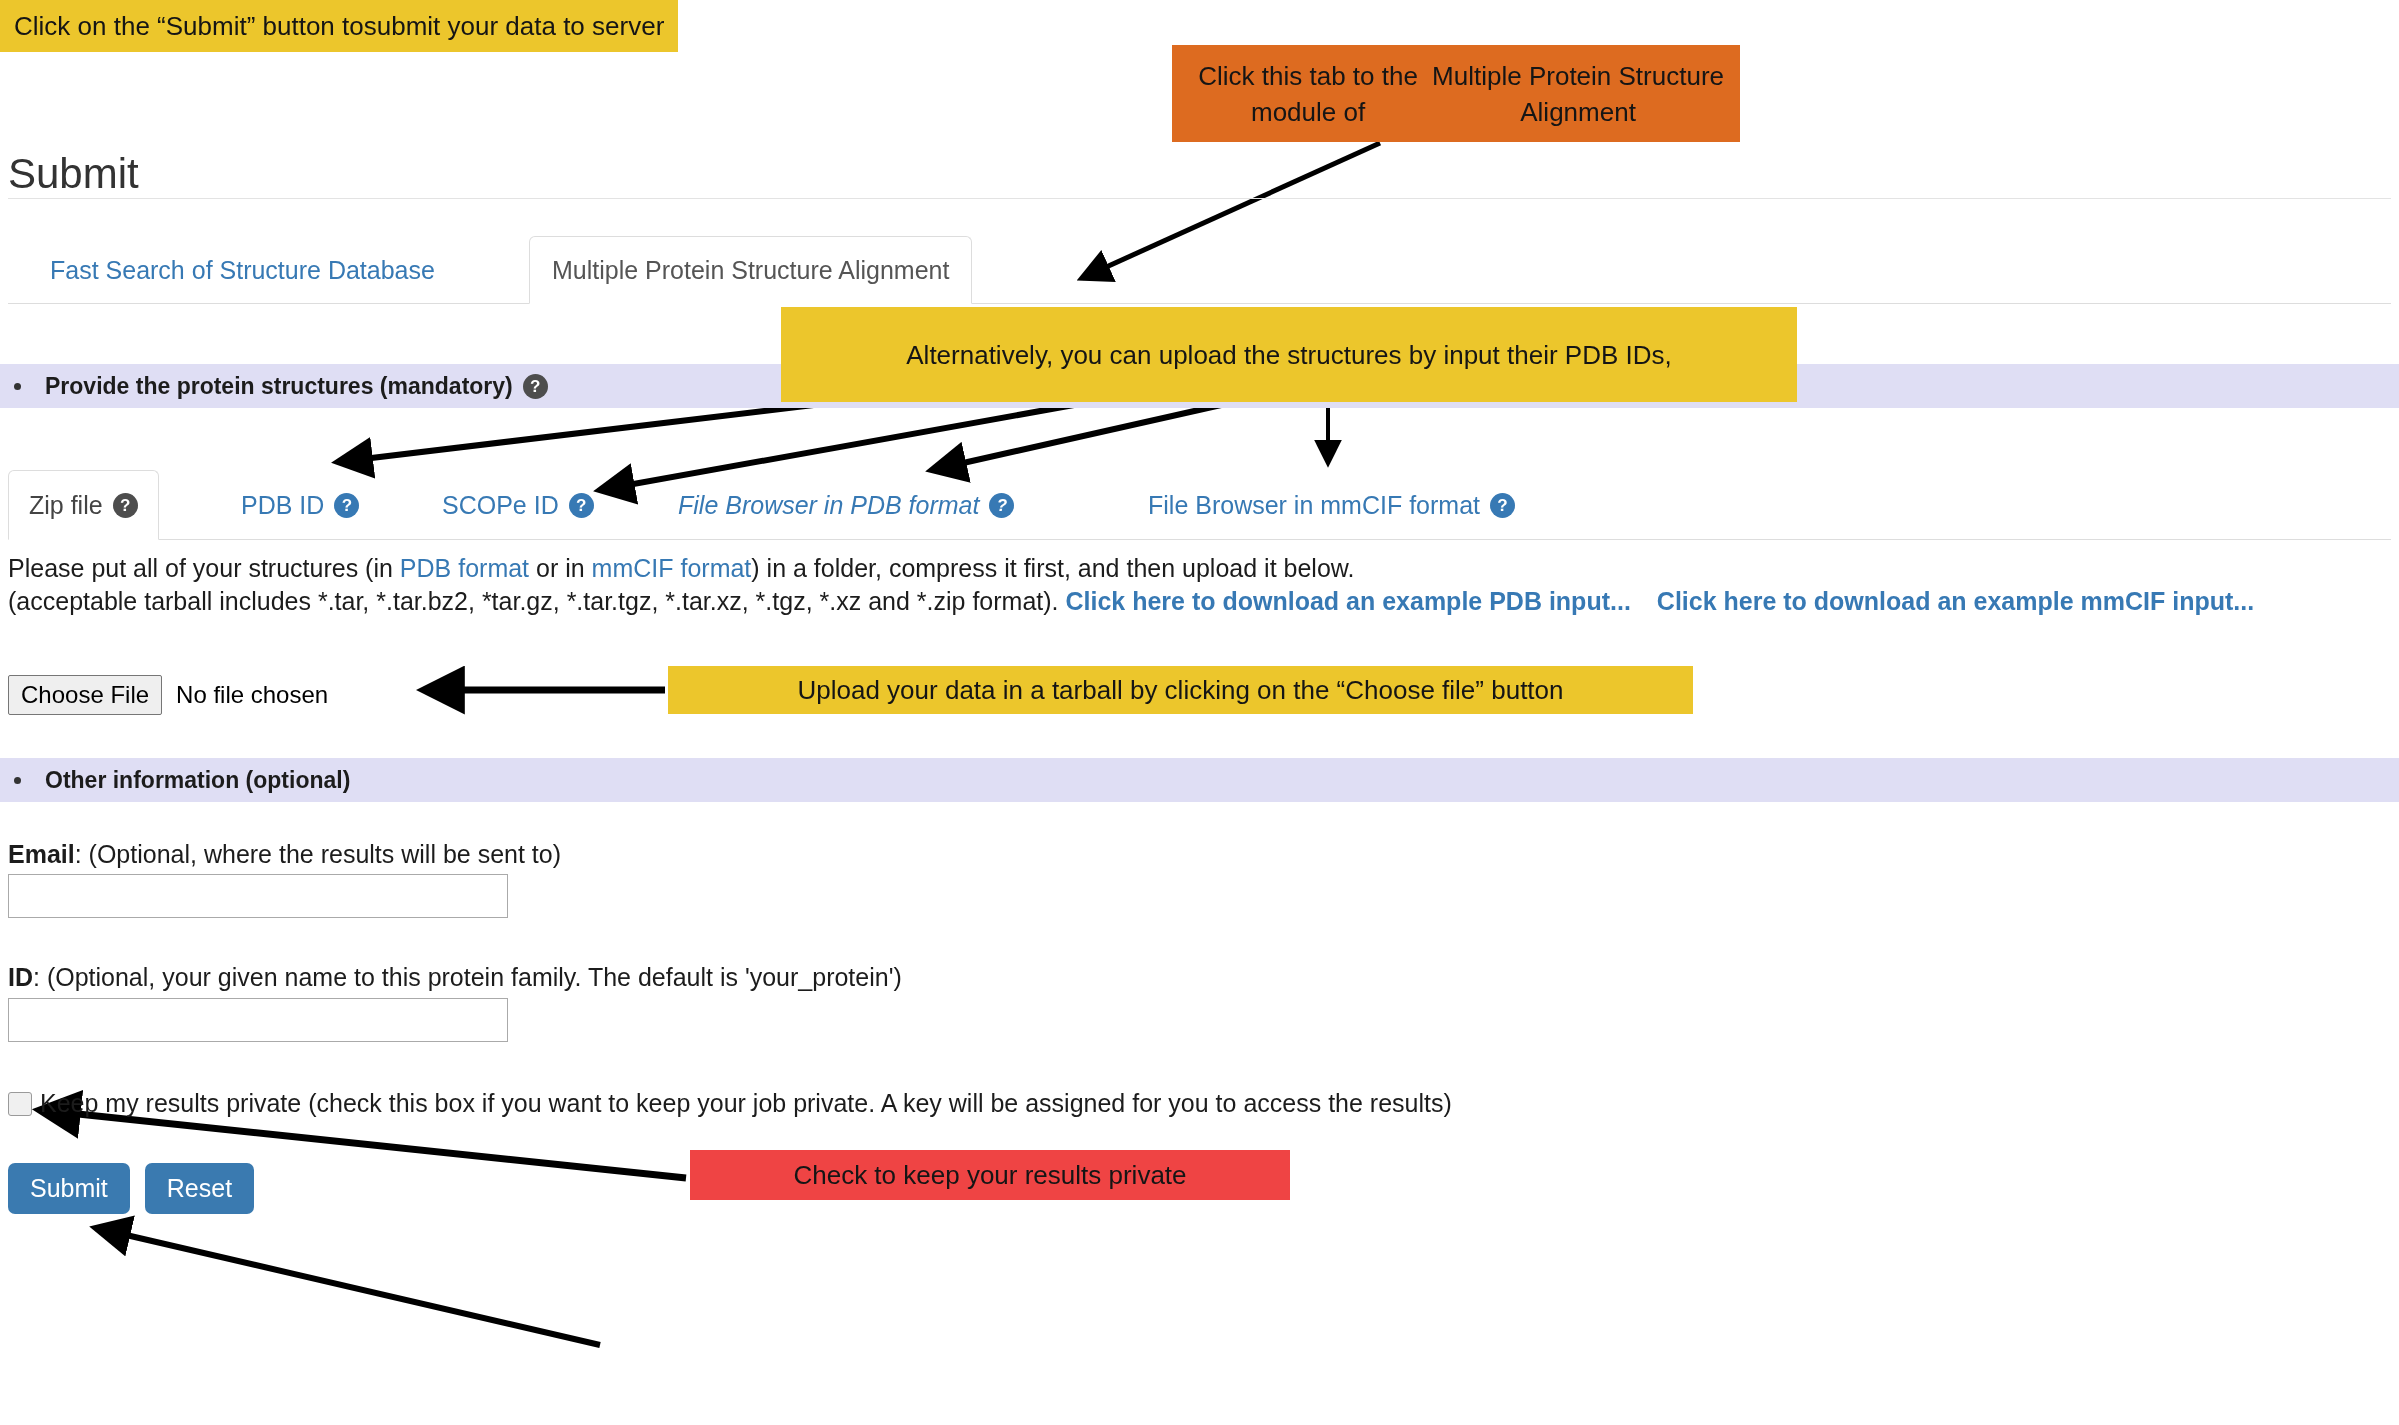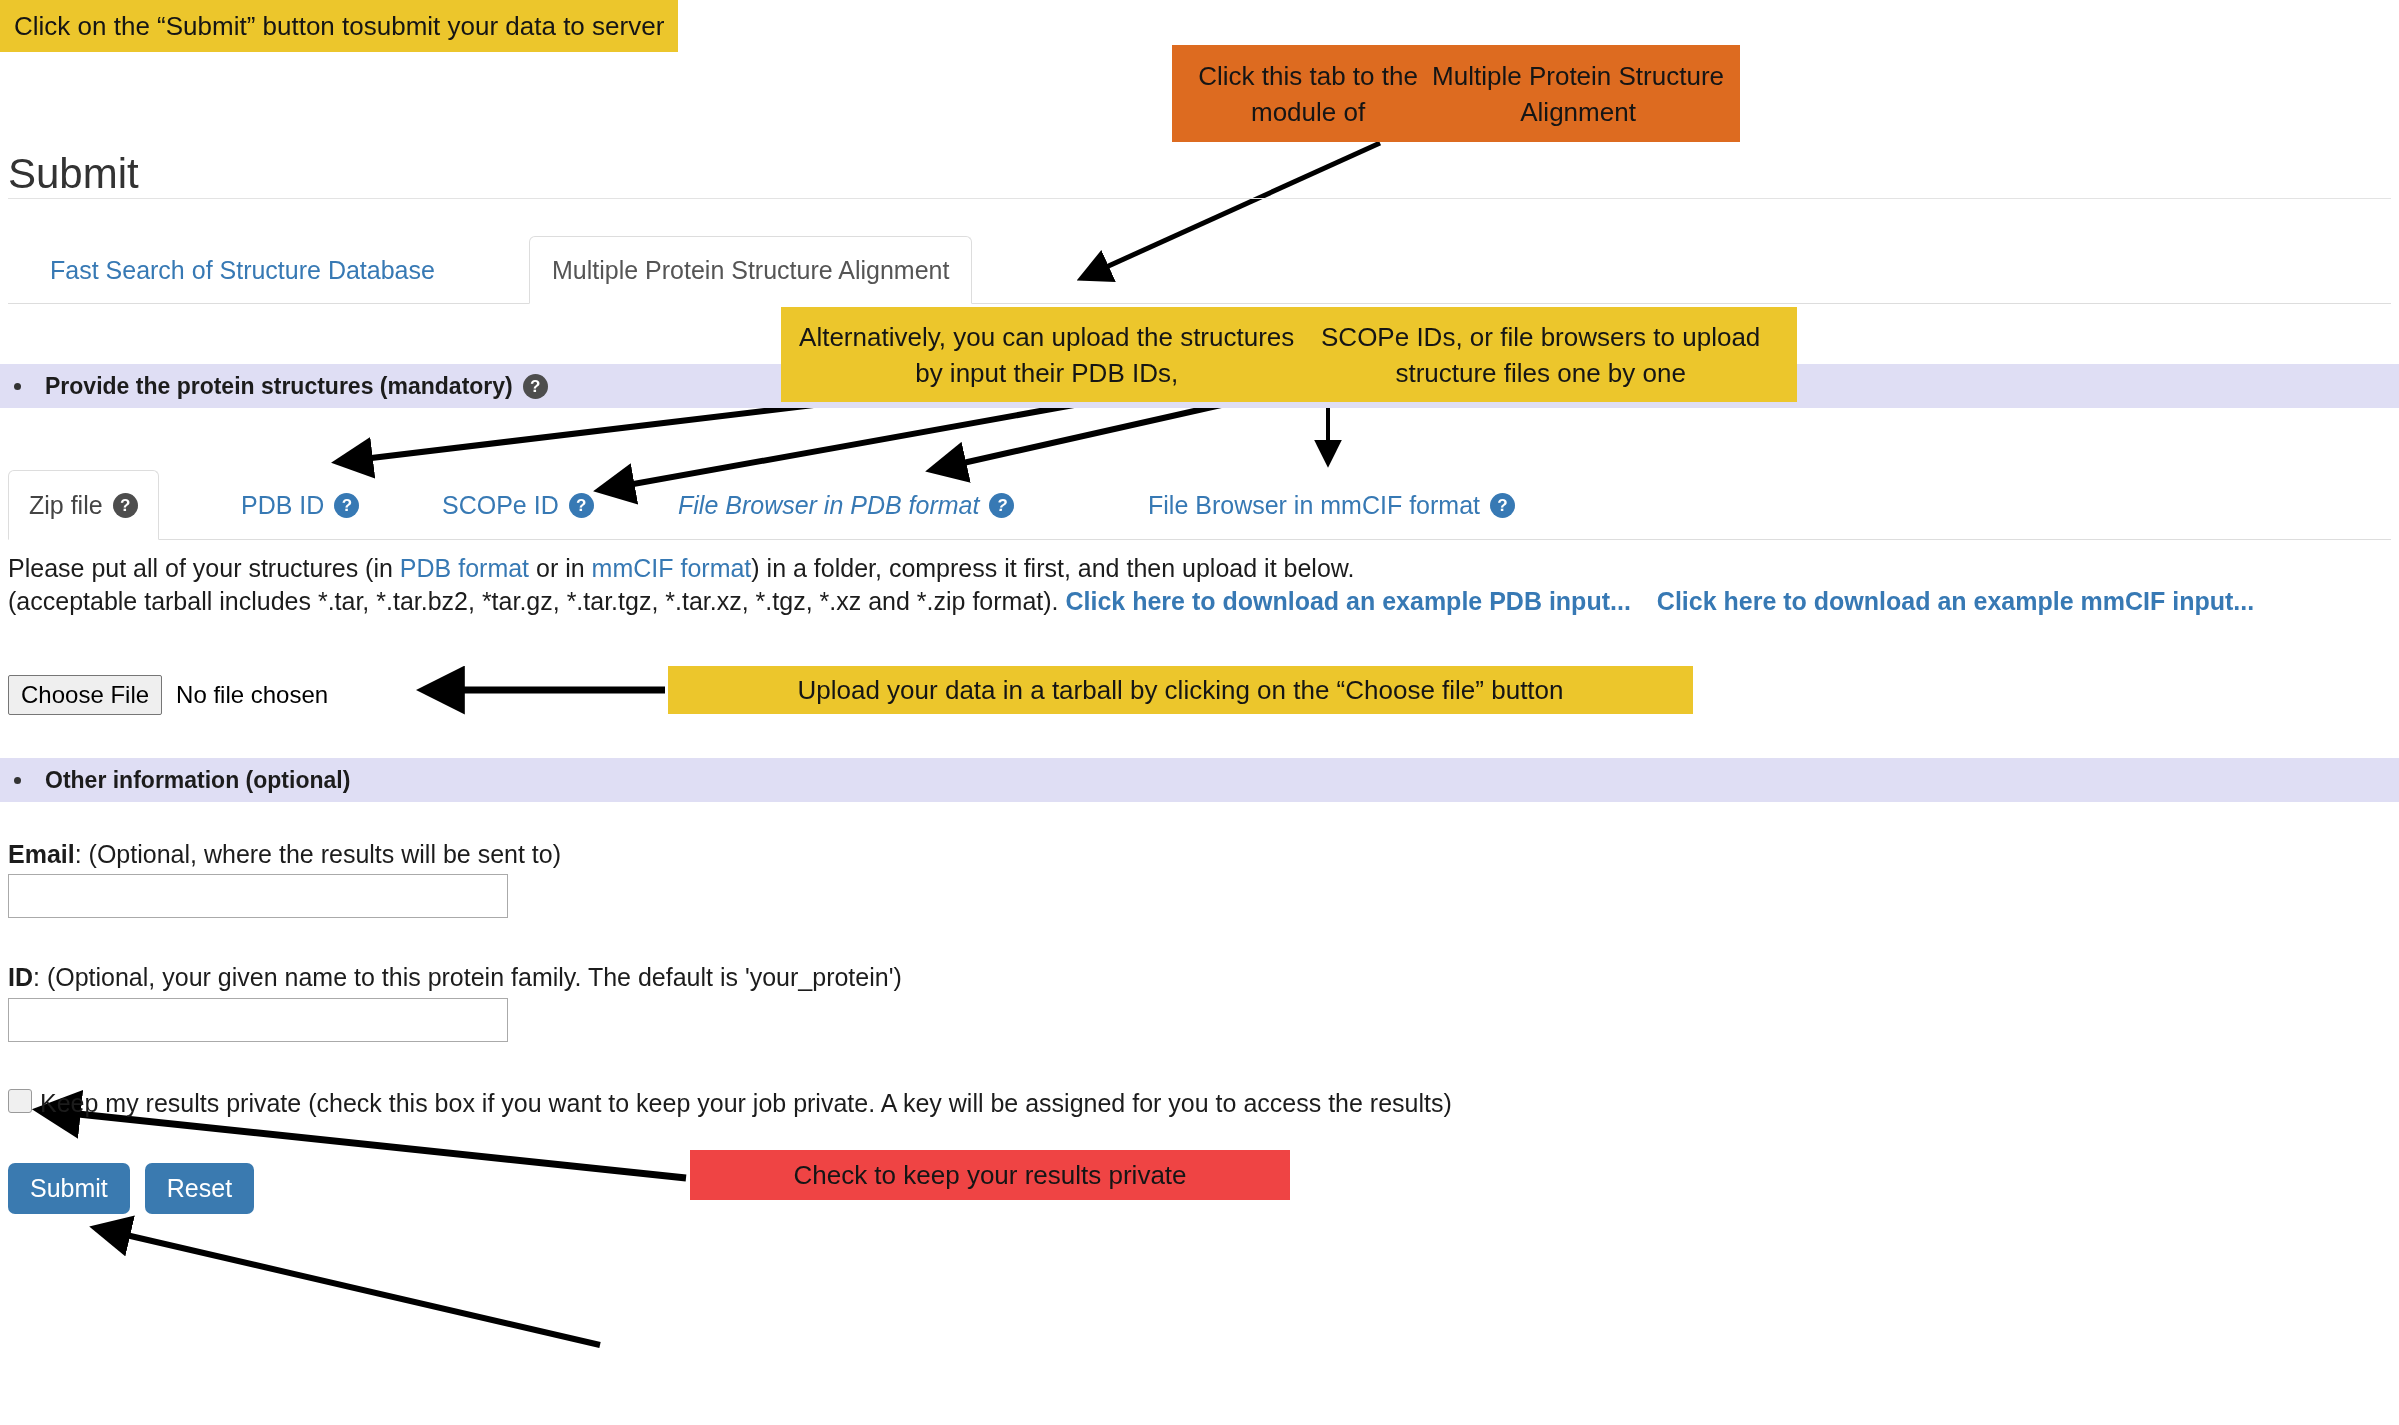--- a/index.html
+++ b/index.html
@@ -167,21 +167,21 @@
     font-family:"Liberation Sans", sans-serif;
   }
   #label-email { top:840px;text-align:right; }
   #input-email { top:874px; }
   #label-id    { top:963px; }
   #input-id    { top:998px; }
 
   
   #privacy-row {
     position:absolute; left:8px; top:1089px;
-    display:flex; 
+    display:flex; align-items:center;
     font-size:25px; color:#1c1c1c;
   }
   #privacy-checkbox {
     width:24px; height:24px;
     margin:0 8px 0 0;
     -webkit-appearance:none; appearance:none;
     border:1px solid #9a9a9a;
     background:#f0f0f0;
     border-radius:3px;
     flex:0 0 auto;
@@ -334,21 +334,20 @@
 </div>
 
 
 <div id="callout-tab" class="callout orange">
   <div>Click this tab to the module of</div>
   <div>Multiple Protein Structure Alignment</div>
 </div>
 
 <div id="callout-upload" class="callout yellow">
   <div>Alternatively, you can upload the structures by input their PDB IDs,</div>
-  <div>SCOPe IDs, or file browsers to upload structure files one by one</div>
 </div>
 
 <div id="callout-tarball" class="callout yellow">
   <div>Upload your data in a tarball by clicking on the “Choose file” button</div>
 </div>
 
 <div id="callout-private" class="callout blue">
   <div>Check to keep your results private</div>
 </div>
 

